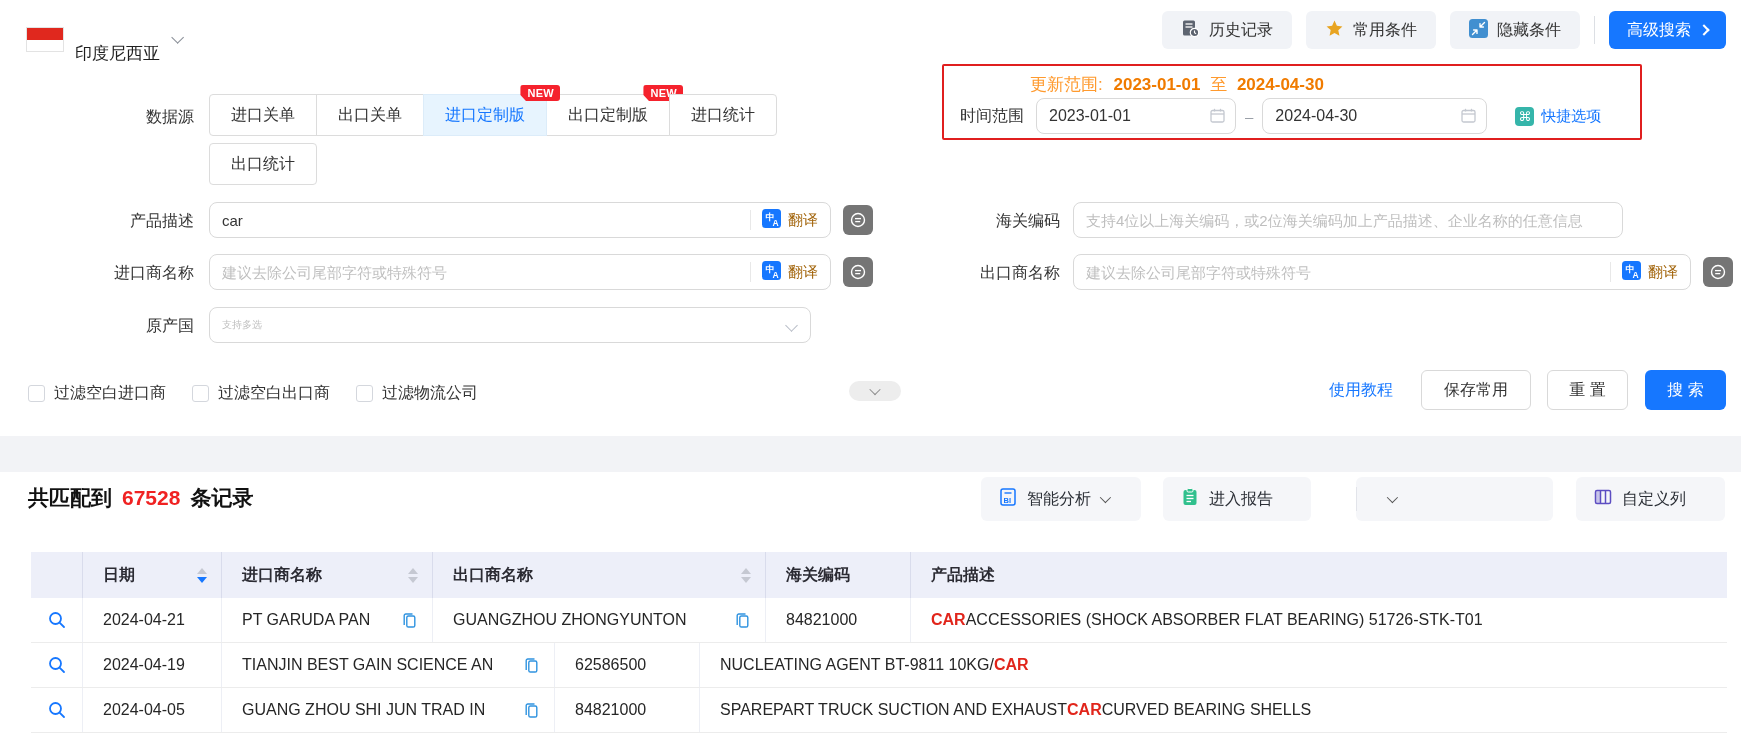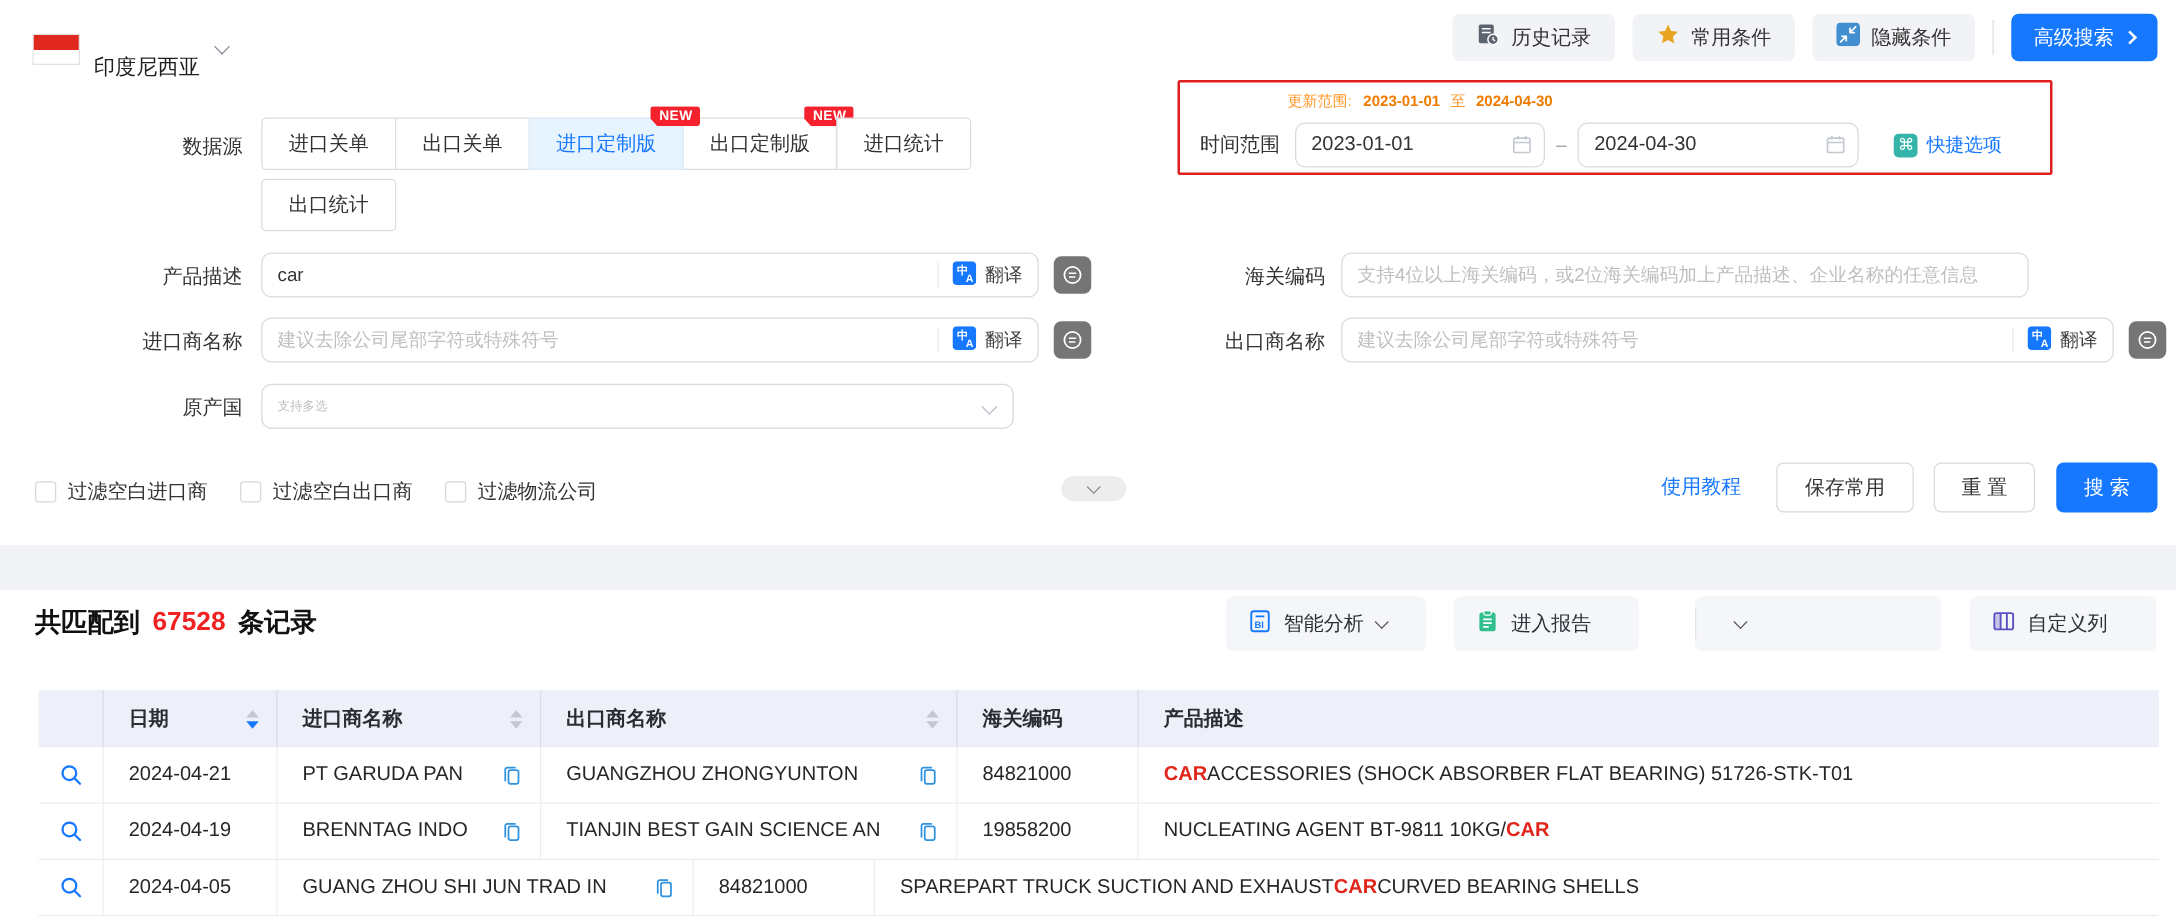--- a/index.html
+++ b/index.html
@@ -25,41 +25,41 @@
 
   .tabs { left:209px; display:flex; }
   .tab { position:relative; height:42px; padding:0 21px; display:flex; align-items:center; font-size:16px; color:#333; background:#fff; border:1px solid #dcdcdc; margin-left:-1px; cursor:pointer; }
   .tab:first-child { margin-left:0; border-radius:4px 0 0 4px; }
   .tab:last-child { border-radius:0 4px 4px 0; }
   .tab.active { background:#e7f4fe; color:#1677ff; z-index:1; border-color:#dcecf9; }
   .tab-single { left:209px; top:143px; height:42px; padding:0 21px; display:flex; align-items:center; font-size:16px; color:#333; background:#fff; border:1px solid #dcdcdc; border-radius:4px; cursor:pointer; }
   .new-badge { position:absolute; top:-10px; right:-14px; background:#f5222d; color:#fff; font-size:11px; font-weight:bold; padding:2px 6px 2px 7px; border-radius:3px 3px 3px 0; clip-path:polygon(0 0,100% 0,100% 100%,14% 100%,0 62%); letter-spacing:.3px; }
 
   .timebox { left:942px; top:64px; width:700px; height:76px; border:2px solid #e01f1f; border-radius:2px; background:#fff; }
-  .update-line { position:absolute; left:86px; top:7px; font-size:12px; white-space:nowrap; }
+  .update-line { position:absolute; left:86px; top:7px; font-size:17px; white-space:nowrap; }
   .upd-label { color:#ff9a2e; }
   .upd-date { color:#f07b00; font-weight:bold; }
   .upd-sep { color:#ff9a2e; margin:0 5px; }
   .time-line { position:absolute; left:16px; top:32px; display:flex; align-items:center; }
   .time-label { font-size:16px; color:#333; margin-right:12px; }
   .date-wrap { position:relative; }
   .date-input { width:200px; height:36px; border:1px solid #d9d9d9; border-radius:8px; padding:0 34px 0 12px; font-size:16px; color:#333; font-family:inherit; outline:none; background:#fff; }
   .date-wrap .cal { position:absolute; right:10px; top:9px; }
   .dash { color:#9aa0a8; margin:0 9px; font-size:15px; }
   .quick { display:flex; align-items:center; gap:7px; margin-left:28px; cursor:pointer; }
   .cmd-icon { width:19px; height:19px; background:#35b5aa; color:#fff; border-radius:4px; font-size:13px; display:flex; align-items:center; justify-content:center; }
   .quick-label { color:#1677ff; font-size:15px; }
 
   .input-wrap { position:absolute; }
   .txt-input { height:36px; border:1px solid #d9d9d9; border-radius:8px; padding:0 12px; font-size:15px; color:#333; font-family:inherit; outline:none; background:#fff; width:100%; }
   .txt-input::placeholder { color:#bfbfbf; }
   .with-translate .txt-input { padding-right:100px; }
   .translate { position:absolute; right:1px; top:1px; height:34px; display:flex; align-items:center; gap:7px; padding:0 12px 0 12px; background:transparent; border:none; cursor:pointer; font-family:inherit; }
   .translate::before { content:""; width:1px; height:20px; background:#e8e8e8; margin-right:4px; }
-  .translate-label { font-size:15px; color:#404040; }
+  .translate-label { font-size:15px; color:#a16207; }
   .syn-btn { position:absolute; width:30px; height:30px; background:#757575; border:none; border-radius:6px; display:flex; align-items:center; justify-content:center; cursor:pointer; }
   .select { position:absolute; height:36px; border:1px solid #d9d9d9; border-radius:8px; background:#fff; display:flex; align-items:center; padding:0 34px 0 12px; cursor:pointer; }
   .select .ph { font-size:10px; color:#bfbfbf; }
   .select .sel-chev { position:absolute; right:14px; top:13px; width:9px; height:9px; border-right:1.5px solid #b7bcc6; border-bottom:1.5px solid #b7bcc6; transform:rotate(45deg); }
 
   .filters { left:28px; top:383px; display:flex; align-items:center; gap:26px; }
   .filter-item { display:flex; align-items:center; gap:9px; cursor:pointer;font-family:Liberation Mono, monospace; }
   .cbx { width:17px; height:17px; border:1px solid #d4d7dd; border-radius:3px; background:#fff; }
   .filter-label { font-size:16px; color:#333; }
 
@@ -415,39 +415,30 @@
       <div class="trow">
         <div class="cell c0">
           <button class="row-search">
             <svg width="20" height="20" viewBox="0 0 20 20">
               <circle cx="8.5" cy="8.5" r="5.5" fill="none" stroke="#1677ff" stroke-width="1.8"></circle>
               <line x1="12.8" y1="12.8" x2="17" y2="17" stroke="#1677ff" stroke-width="1.8" stroke-linecap="round"></line>
             </svg>
           </button>
         </div>
         <div class="cell c1">2024-04-19</div>
-        <div class="cell c2 namecell">
-          <span>BRENNTAG INDO</span>
-          <button class="copy-btn">
-            <svg width="17" height="18" viewBox="0 0 17 18">
-              <path d="M11.5 3 H4.8 A1.6 1.6 0 0 0 3.2 4.6 V14" fill="none" stroke="#2f93e0" stroke-width="1.4"></path>
-              <rect x="5.8" y="5" width="8" height="11" rx="1.6" fill="#fff" stroke="#2f93e0" stroke-width="1.4"></rect>
-            </svg>
-          </button>
-        </div>
         <div class="cell c3 namecell">
           <span>TIANJIN BEST GAIN SCIENCE AN</span>
           <button class="copy-btn">
             <svg width="17" height="18" viewBox="0 0 17 18">
               <path d="M11.5 3 H4.8 A1.6 1.6 0 0 0 3.2 4.6 V14" fill="none" stroke="#2f93e0" stroke-width="1.4"></path>
               <rect x="5.8" y="5" width="8" height="11" rx="1.6" fill="#fff" stroke="#2f93e0" stroke-width="1.4"></rect>
             </svg>
           </button>
         </div>
-        <div class="cell c4">19858200</div>
+        <div class="cell c4">62586500</div>
         <div class="cell c5 desc">
           <span class="">NUCLEATING AGENT BT-9811 10KG/</span>
           <span class="hl">CAR</span>
         </div>
       </div>
       <div class="trow">
         <div class="cell c0">
           <button class="row-search">
             <svg width="20" height="20" viewBox="0 0 20 20">
               <circle cx="8.5" cy="8.5" r="5.5" fill="none" stroke="#1677ff" stroke-width="1.8"></circle>

